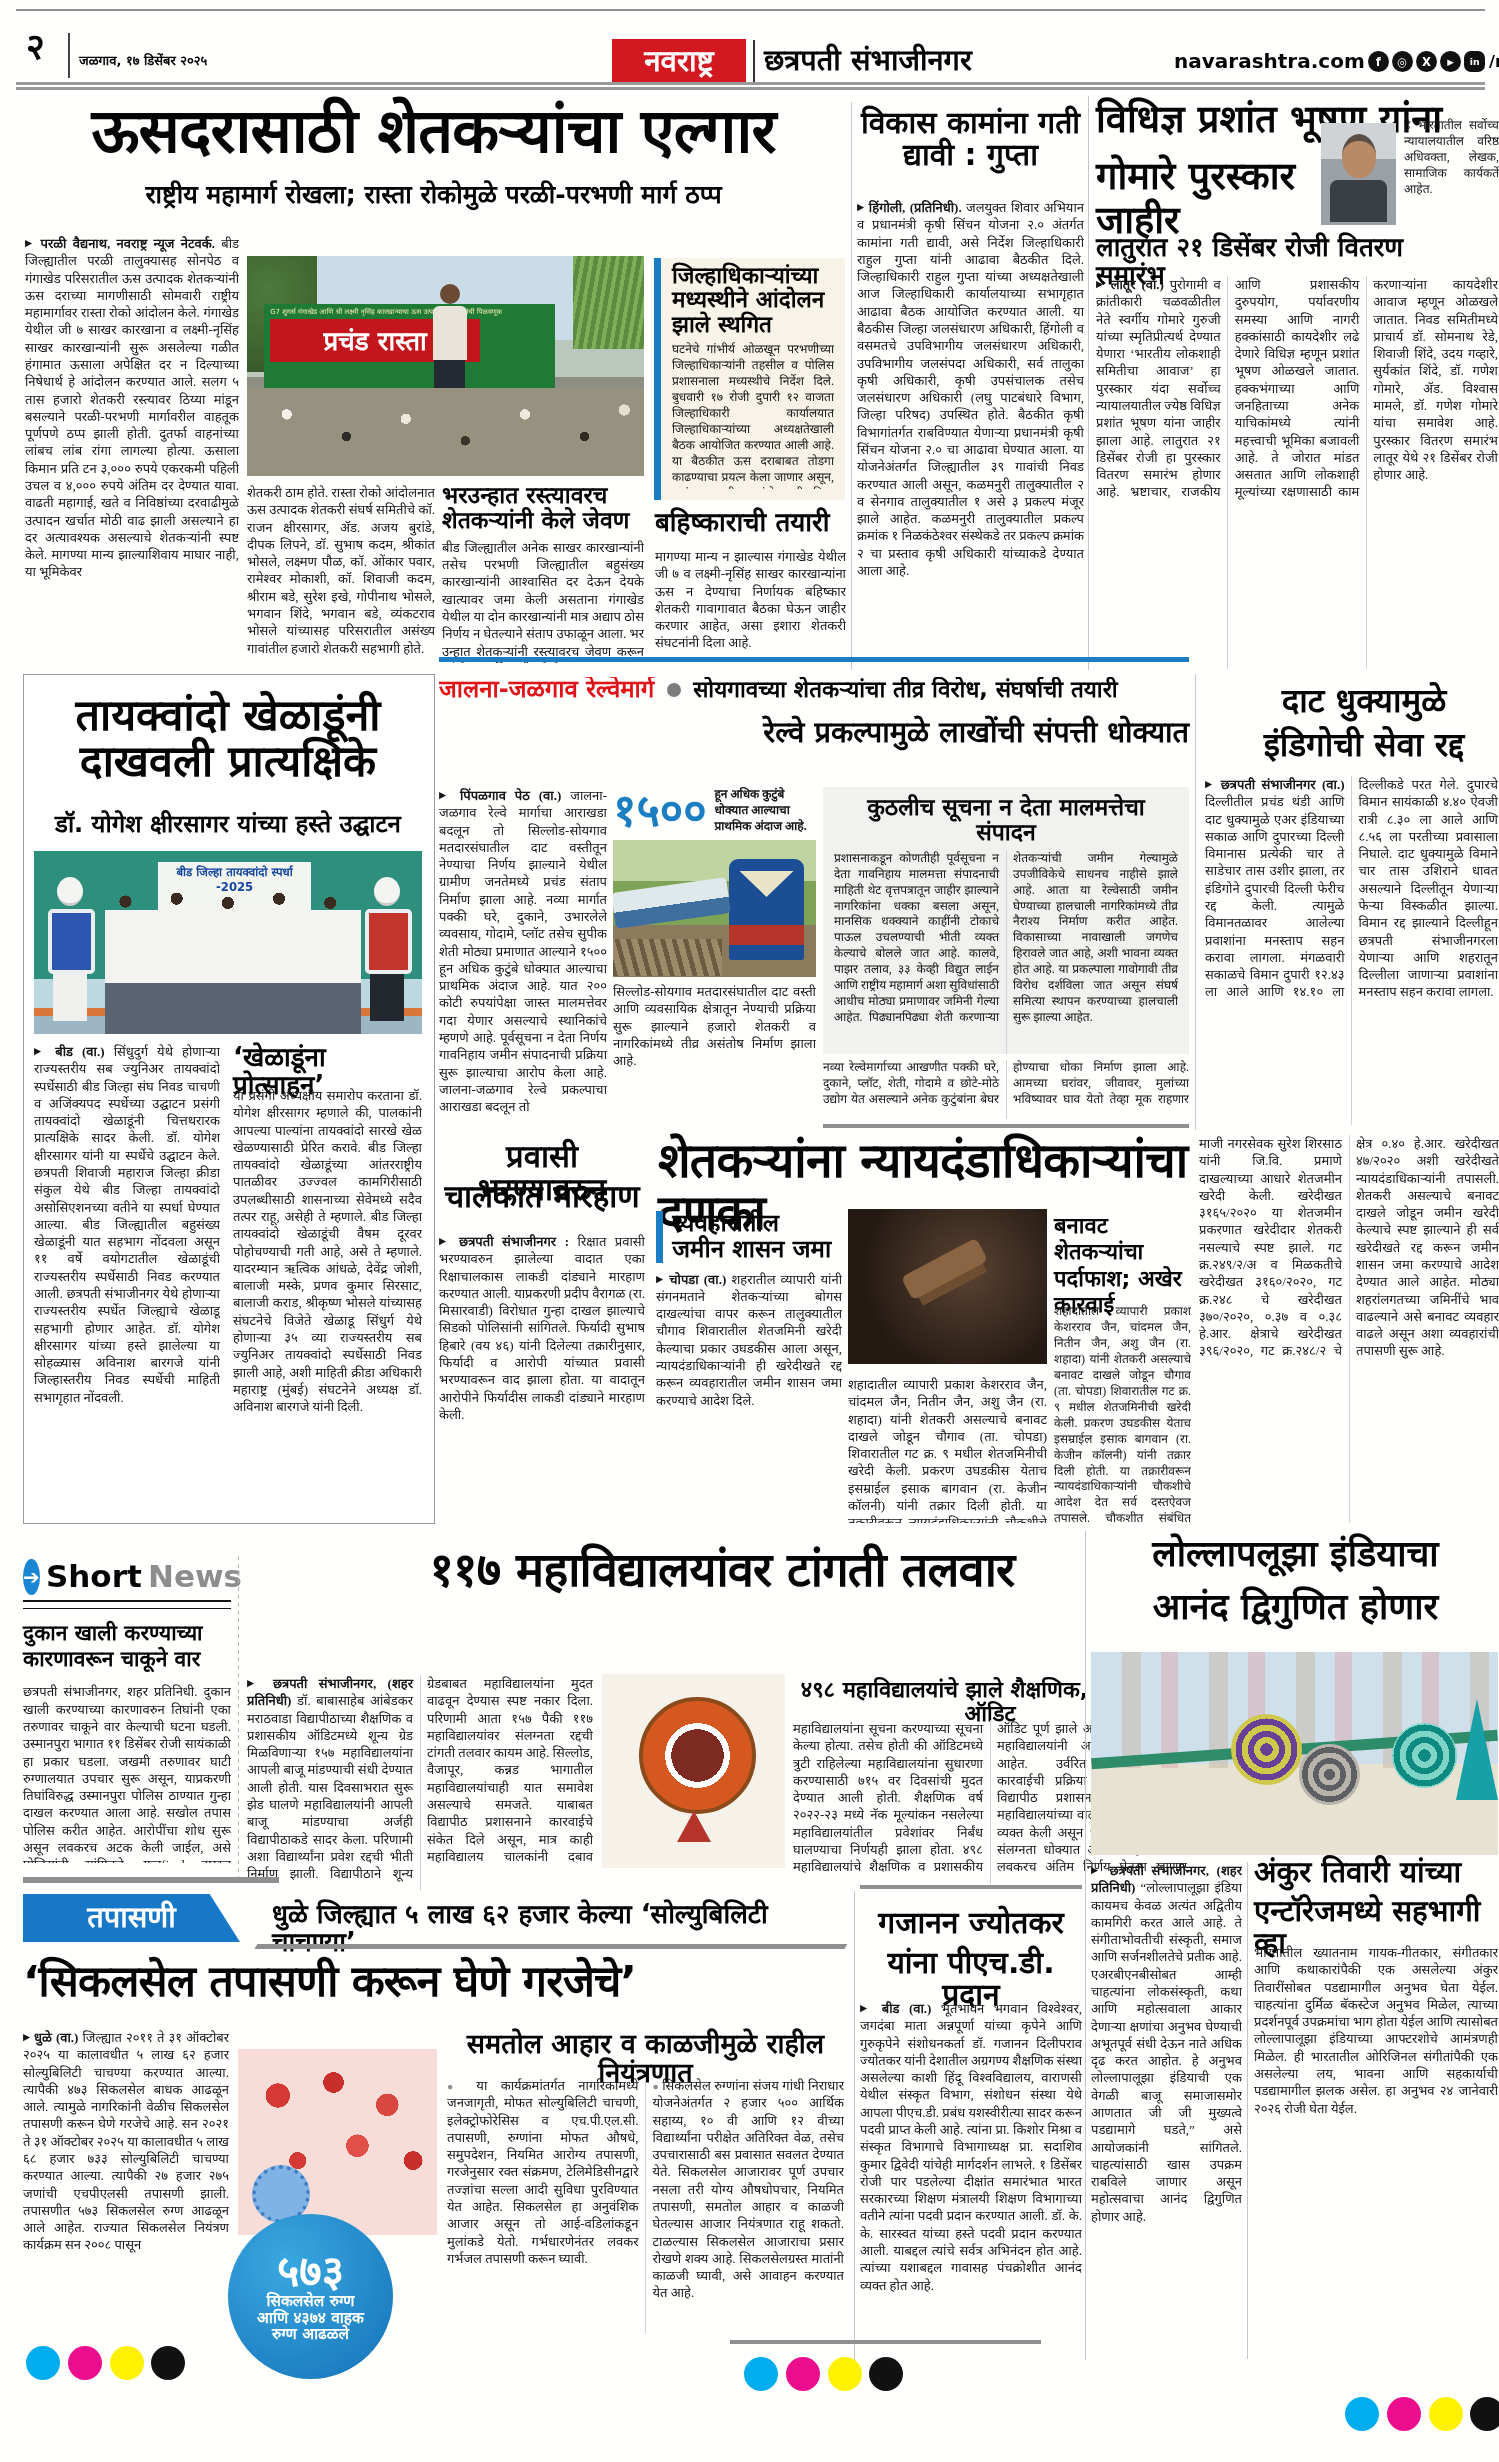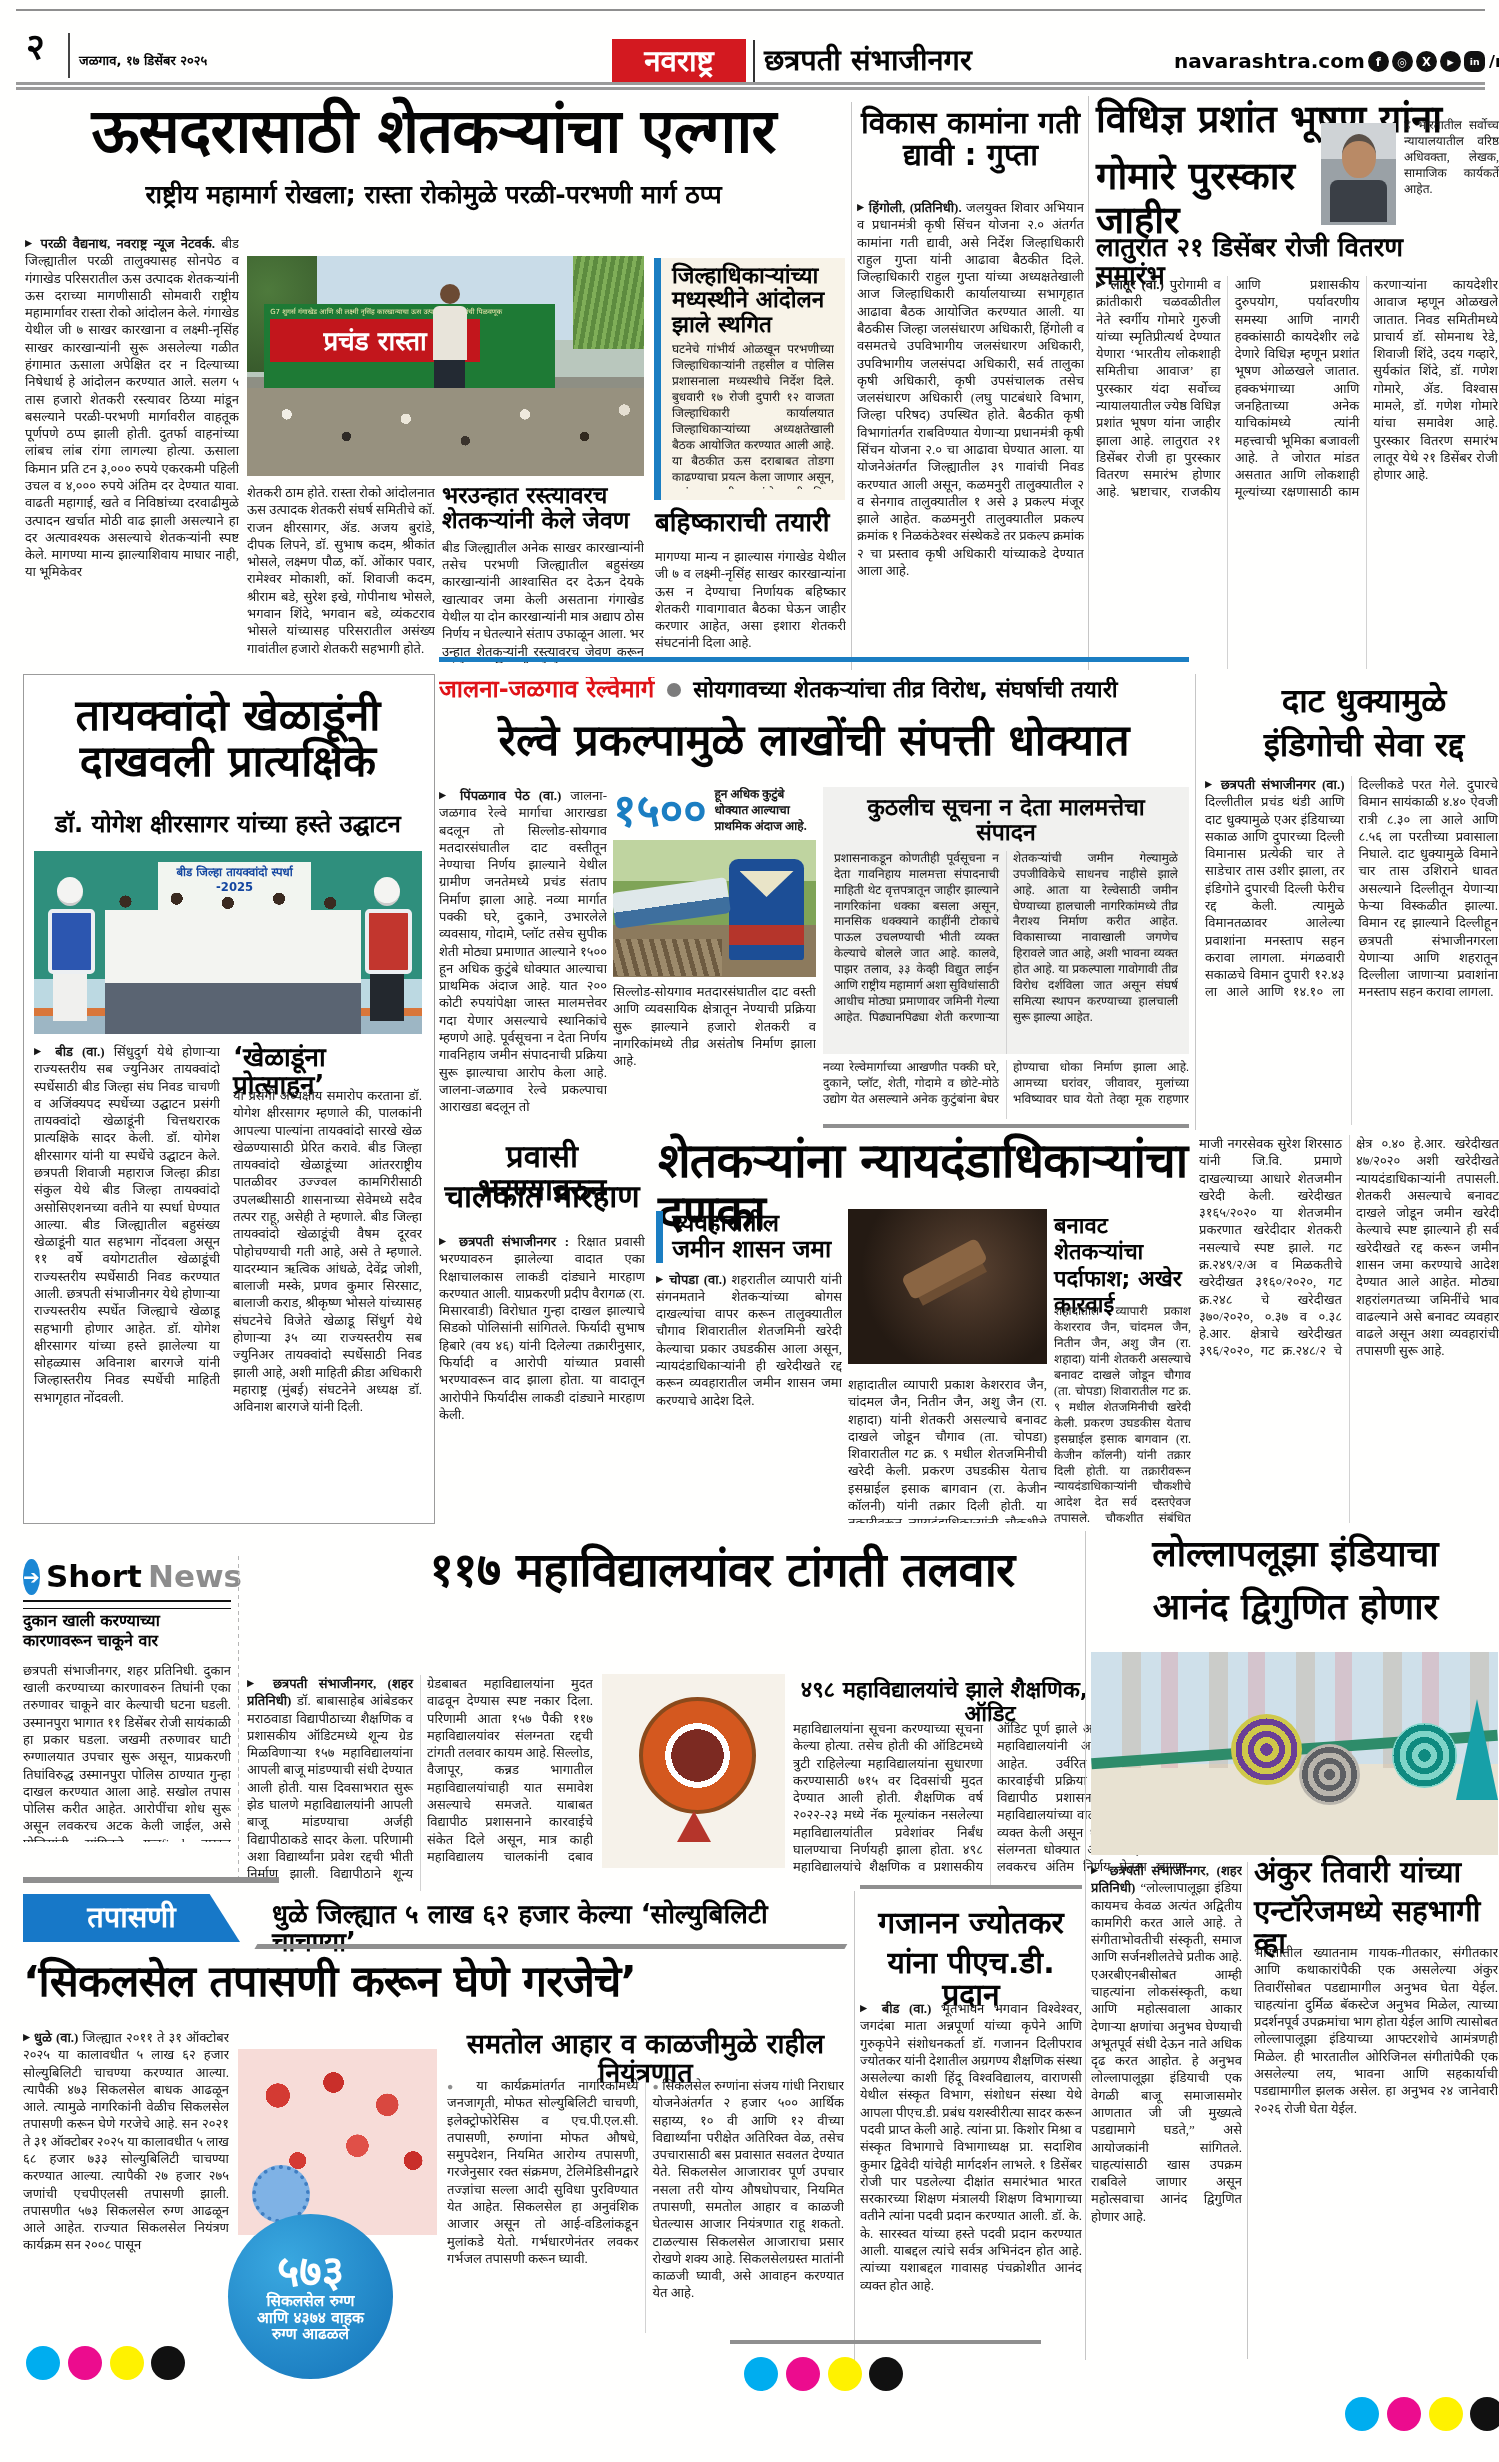--- a/index.html
+++ b/index.html
@@ -139,21 +139,21 @@
   </div>
   <div class="abs hl" style="left:233px;top:1043px;width:189px;font-size:26px;">‘खेळाडूंना प्रोत्साहन’</div>
   <div class="abs body" style="left:233px;top:1087px;width:189px;height:422px;">या प्रसंगी अध्यक्षीय समारोप करताना डॉ. योगेश क्षीरसागर म्हणाले की, पालकांनी आपल्या पाल्यांना तायक्वांदो सारखे खेळ खेळण्यासाठी प्रेरित करावे. बीड जिल्हा तायक्वांदो खेळाडूंच्या आंतरराष्ट्रीय पातळीवर उज्ज्वल कामगिरीसाठी उपलब्धीसाठी शासनाच्या सेवेमध्ये सदैव तत्पर राहू, असेही ते म्हणाले. बीड जिल्हा तायक्वांदो खेळाडूंची वैषम दूरवर पोहोचण्याची गती आहे, असे ते म्हणाले. यादरम्यान ऋत्विक आंधळे, देवेंद्र जोशी, बालाजी मस्के, प्रणव कुमार सिरसाट, बालाजी कराड, श्रीकृष्ण भोसले यांच्यासह संघटनेचे विजेते खेळाडू सिंधुर्ग येथे होणाऱ्या ३५ व्या राज्यस्तरीय सब ज्युनिअर तायक्वांदो स्पर्धेसाठी निवड झाली आहे, अशी माहिती क्रीडा अधिकारी महाराष्ट्र (मुंबई) संघटनेने अध्यक्ष डॉ. अविनाश बारगजे यांनी दिली.</div>
 
   <div class="abs" style="left:439px;top:657px;width:750px;height:4.7px;background:#1b7ec2;"></div>
   <div class="abs" style="left:439px;top:677px;width:750px;height:34px;white-space:nowrap;overflow:hidden;">
     <span class="hl kickred" style="font-size:24px;">जालना-जळगाव रेल्वेमार्ग</span>
     <span style="display:inline-block;width:14px;height:14px;border-radius:50%;background:#7c7c7c;margin:0 9.3px;"></span>
     <span class="hl" style="font-size:22.5px;">सोयगावच्या शेतकऱ्यांचा तीव्र विरोध, संघर्षाची तयारी</span>
   </div>
-  <div class="abs hl center" style="left:439px;top:717px;width:750px;font-size:43px;">रेल्वे प्रकल्पामुळे लाखोंची संपत्ती धोक्यात</div>
+  <div class="abs hl center" style="left:439px;top:717px;width:750px;font-size:29px;text-align:right;">रेल्वे प्रकल्पामुळे लाखोंची संपत्ती धोक्यात</div>
 
   <div class="abs body" style="left:439px;top:787px;width:168px;height:338px;">
     <span class="dl">पिंपळगाव पेठ (वा.)</span>
     <span>जालना-जळगाव रेल्वे मार्गाचा आराखडा बदलून तो सिल्लोड-सोयगाव मतदारसंघातील दाट वस्तीतून नेण्याचा निर्णय झाल्याने येथील ग्रामीण जनतेमध्ये प्रचंड संताप निर्माण झाला आहे. नव्या मार्गात पक्की घरे, दुकाने, उभारलेले व्यवसाय, गोदामे, प्लॉट तसेच सुपीक शेती मोठ्या प्रमाणात आल्याने १५०० हून अधिक कुटुंबे धोक्यात आल्याचा प्राथमिक अंदाज आहे. यात २०० कोटी रुपयांपेक्षा जास्त मालमत्तेवर गदा येणार असल्याचे स्थानिकांचे म्हणणे आहे. पूर्वसूचना न देता निर्णय गावनिहाय जमीन संपादनाची प्रक्रिया सुरू झाल्याचा आरोप केला आहे. जालना-जळगाव रेल्वे प्रकल्पाचा आराखडा बदलून तो</span>
   </div>
 
   <div class="abs" style="left:613px;top:787px;width:203px;">
     <span class="hl" style="font-size:45px;color:#1b7ec2;float:left;margin-right:7.8px;">१५००</span>
     <span class="body small" style="font-weight:700;">हून अधिक कुटुंबे धोक्यात आल्याचा प्राथमिक अंदाज आहे.</span>
   </div>
@@ -211,21 +211,21 @@
   <div class="abs body small" style="left:1054px;top:1304px;width:137px;height:219px;">शहादातील व्यापारी प्रकाश केशरराव जैन, चांदमल जैन, नितीन जैन, अशु जैन (रा. शहादा) यांनी शेतकरी असल्याचे बनावट दाखले जोडून चौगाव (ता. चोपडा) शिवारातील गट क्र. ९ मधील शेतजमिनीची खरेदी केली. प्रकरण उघडकीस येताच इसम्राईल इसाक बागवान (रा. केजीन कॉलनी) यांनी तक्रार दिली होती. या तक्रारीवरून न्यायदंडाधिकाऱ्यांनी चौकशीचे आदेश देत सर्व दस्तऐवज तपासले. चौकशीत संबंधित व्यवहारात बोगस शेतकरी दाखले जोडल्याचे निष्पन्न झाले असून, तहसीलदारांनी तसा अहवाल सादर केला. ही माहिती पत्रकार परिषदेत दिली.</div>
   <div class="abs body c2" style="left:1199px;top:1135px;width:300px;height:388px;">माजी नगरसेवक सुरेश शिरसाठ यांनी जि.वि. प्रमाणे दाखल्याच्या आधारे शेतजमीन खरेदी केली. खरेदीखत ३१६५/२०२० या शेतजमीन प्रकरणात खरेदीदार शेतकरी नसल्याचे स्पष्ट झाले. गट क्र.२४९/२/अ व मिळकतीचे खरेदीखत ३१६०/२०२०, गट क्र.२४८ चे खरेदीखत ३७०/२०२०, ०.३७ व ०.३८ हे.आर. क्षेत्राचे खरेदीखत ३९६/२०२०, गट क्र.२४८/२ चे क्षेत्र ०.४० हे.आर. खरेदीखत ४७/२०२० अशी खरेदीखते न्यायदंडाधिकाऱ्यांनी तपासली. शेतकरी असल्याचे बनावट दाखले जोडून जमीन खरेदी केल्याचे स्पष्ट झाल्याने ही सर्व खरेदीखते रद्द करून जमीन शासन जमा करण्याचे आदेश देण्यात आले आहेत. मोठ्या शहरांलगतच्या जमिनींचे भाव वाढल्याने असे बनावट व्यवहार वाढले असून अशा व्यवहारांची तपासणी सुरू आहे.</div>
 
   <div class="abs" style="left:23px;top:1559px;width:208px;">
     <div style="display:flex;align-items:center;gap:6.2px;">
       <span style="width:36px;height:36px;border-radius:50%;background:#1b87d4;color:#fff;display:inline-flex;align-items:center;justify-content:center;font-size:20px;font-family:'DejaVu Sans',sans-serif;">➔</span>
       <span class="hl" style="font-size:31px;">Short</span>
       <span class="hl" style="font-size:31px;color:#8d8d8d;">News</span>
     </div>
     <div style="height:6.2px;border-top:2.3px solid #111;border-bottom:1.6px solid #111;margin-top:4.7px;"></div>
-    <div class="hl" style="font-size:16px;margin-top:2px;line-height:1.25;">दुकान खाली करण्याच्या कारणावरून चाकूने वार</div>
+    <div class="hl" style="font-size:21px;margin-top:11px;line-height:1.25;">दुकान खाली करण्याच्या कारणावरून चाकूने वार</div>
     <div class="body" style="margin-top:11px;height:180px;">छत्रपती संभाजीनगर, शहर प्रतिनिधी. दुकान खाली करण्याच्या कारणावरुन तिघांनी एका तरुणावर चाकूने वार केल्याची घटना घडली. उस्मानपुरा भागात ११ डिसेंबर रोजी सायंकाळी हा प्रकार घडला. जखमी तरुणावर घाटी रुग्णालयात उपचार सुरू असून, याप्रकरणी तिघांविरुद्ध उस्मानपुरा पोलिस ठाण्यात गुन्हा दाखल करण्यात आला आहे. सखोल तपास पोलिस करीत आहेत. आरोपींचा शोध सुरू असून लवकरच अटक केली जाईल, असे पोलिसांनी सांगितले. गुन्हfinal दाखल झाल्याने परिसरात खळबळ उडाली आहे.</div>
   </div>
   <div class="abs vr" style="left:238px;top:1556px;height:326px;background:repeating-linear-gradient(180deg,#b5b5b5 0 3.9px,transparent 3.9px 7.8px);"></div>
 
   <div class="abs hl center" style="left:256px;top:1545px;width:932px;font-size:47px;letter-spacing:-0.8px;">११७ महाविद्यालयांवर टांगती तलवार</div>
   <div class="abs body c2" style="left:247px;top:1675px;width:346px;height:216px;">
     <span class="dl">छत्रपती संभाजीनगर, (शहर प्रतिनिधी)</span>
     <span>डॉ. बाबासाहेब आंबेडकर मराठवाडा विद्यापीठाच्या शैक्षणिक व प्रशासकीय ऑडिटमध्ये शून्य ग्रेड मिळविणाऱ्या १५७ महाविद्यालयांना आपली बाजू मांडण्याची संधी देण्यात आली होती. यास दिवसाभरात सुरू झेड घालणे महाविद्यालयांनी आपली बाजू मांडण्याचा अर्जही विद्यापीठाकडे सादर केला. परिणामी अशा विद्यार्थ्यांना प्रवेश रद्दची भीती निर्माण झाली. विद्यापीठाने शून्य ग्रेडबाबत महाविद्यालयांना मुदत वाढवून देण्यास स्पष्ट नकार दिला. परिणामी आता १५७ पैकी ११७ महाविद्यालयांवर संलग्नता रद्दची टांगती तलवार कायम आहे. सिल्लोड, वैजापूर, कन्नड भागातील महाविद्यालयांचाही यात समावेश असल्याचे समजते. याबाबत विद्यापीठ प्रशासनाने कारवाईचे संकेत दिले असून, मात्र काही महाविद्यालय चालकांनी दबाव आणल्याचे बोलले जाते. प्रशासनाने यास केराची टोपली दाखवली.</span>
   </div>
   <div class="abs photo" style="left:602px;top:1674px;width:183px;height:194px;background:#f6f2ea;">

